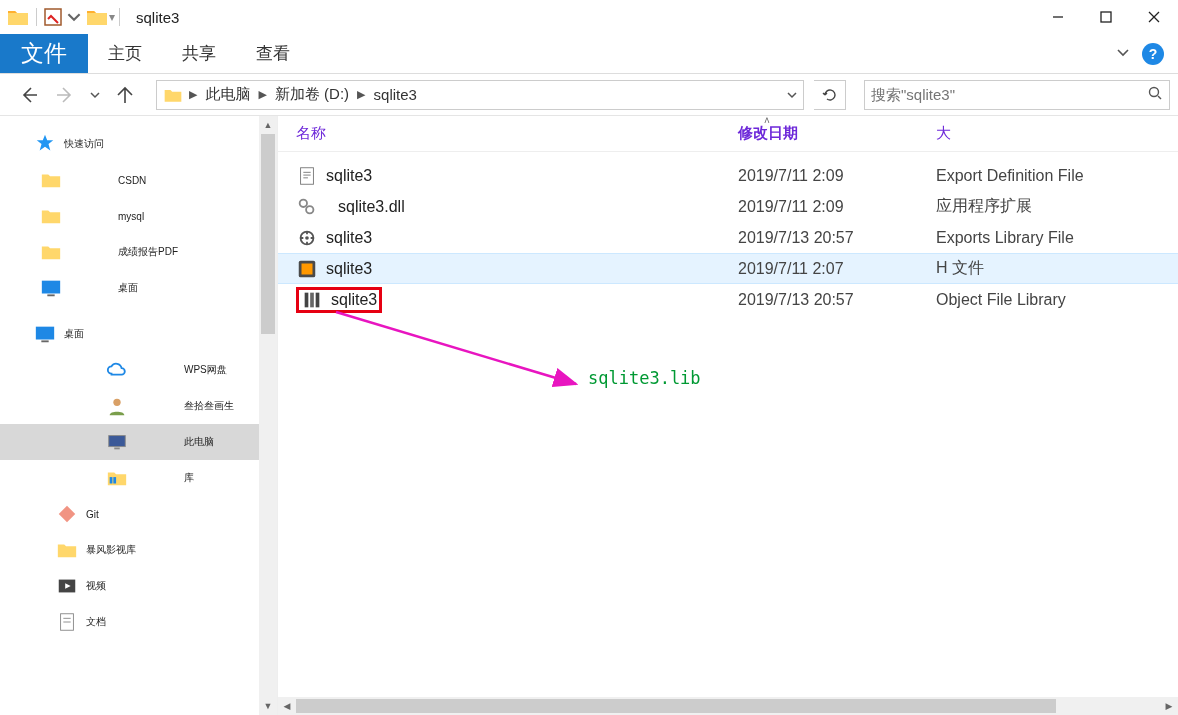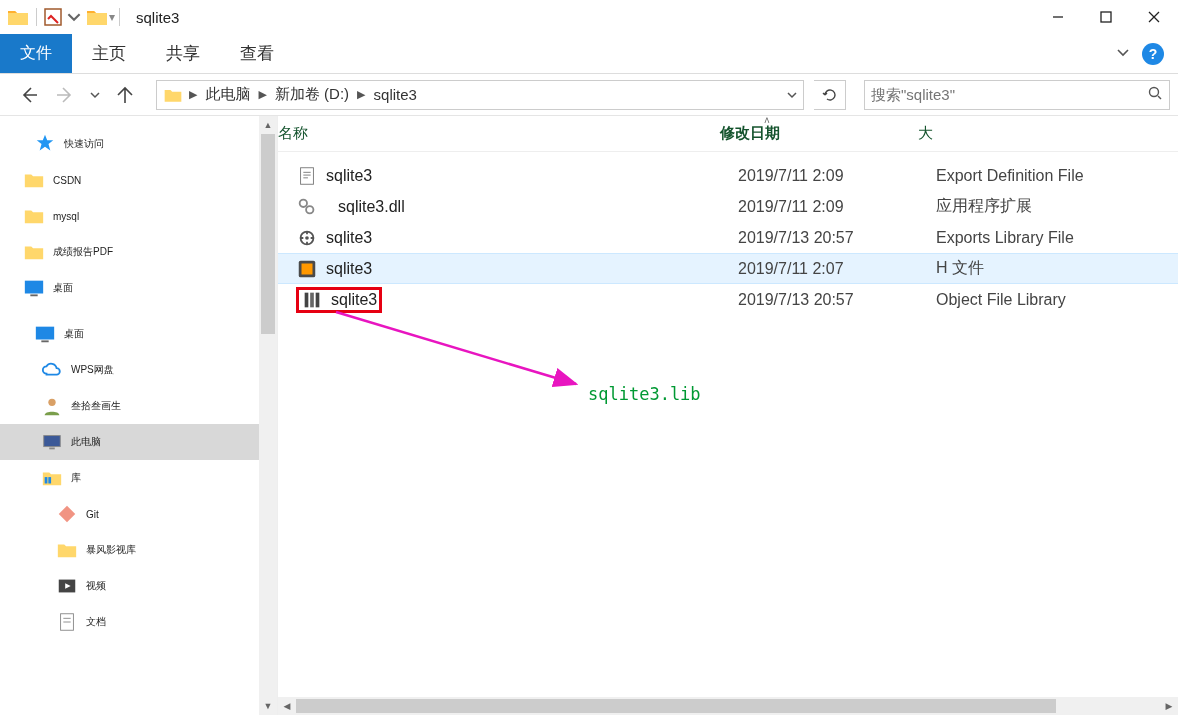--- a/index.html
+++ b/index.html
@@ -8,21 +8,21 @@
 
 .titlebar { height: 34px; display: flex; align-items: center; background: #fff; padding-left: 6px; }
 .qat-icon { width: 24px; height: 24px; display: inline-flex; align-items: center; justify-content: center; margin-right: 2px; }
 .qat-sep { width: 1px; height: 18px; background: #ccc; margin: 0 4px; }
 .title { margin-left: 12px; font-size: 15px; color: #222; }
 .win-controls { margin-left: auto; display: flex; }
 .win-btn { width: 48px; height: 34px; display: flex; align-items: center; justify-content: center; }
 
 
 .ribbon { height: 40px; display: flex; align-items: stretch; border-bottom: 1px solid #ddd; }
-.file-tab { width: 72px; background: #1979ca; color: #fff; font-size: 16px; display: flex; align-items: center; justify-content: center; }
+.file-tab { width: 88px; background: #1979ca; color: #fff; font-size: 23px; display: flex; align-items: center; justify-content: center; }
 .tab { padding: 0 20px; color: #333; font-size: 17px; display: flex; align-items: center; }
 .ribbon-right { margin-left: auto; display: flex; align-items: center; padding-right: 14px; gap: 12px; }
 .help-circle { width: 22px; height: 22px; border-radius: 50%; background: #1e88e5; color: #fff; font-weight: bold; display: flex; align-items: center; justify-content: center; font-size: 14px; }
 
 
 .navbar { height: 42px; display: flex; align-items: center; padding: 0 8px 0 16px; gap: 10px; border-bottom: 1px solid #e5e5e5; }
 .nav-arrow { width: 26px; height: 26px; display: flex; align-items: center; justify-content: center; color: #555; }
 .nav-arrow.disabled { color: #bbb; }
 .breadcrumb { flex: 1; height: 30px; border: 1px solid #ccc; display: flex; align-items: center; padding-left: 6px; margin-left: 8px; background: #fff; }
 .bc-item { display: flex; align-items: center; color: #333; padding: 0 2px; }
@@ -34,34 +34,34 @@
 .search-box { width: 306px; height: 30px; border: 1px solid #ccc; display: flex; align-items: center; padding: 0 6px; }
 .search-input { border: none; outline: none; flex: 1; font-size: 15px; color: #888; }
 .search-icon { color: #555; }
 
 
 .main { flex: 1; display: flex; min-height: 0; }
 
 
 .tree { width: 278px; border-right: 1px solid #eee; overflow: hidden; position: relative; padding-top: 10px; }
 .tree-item { height: 36px; display: flex; align-items: center; padding-left: 16px; font-size: 10px; color: #222; }
-.tree-item.lvl1 { padding-left: 23px; }
+.tree-item.lvl1 { padding-left: 40px; gap: 48px; }
 .tree-item.lvl2 { padding-left: 56px; }
 .tree-item.selected { background: #d8d8d8; }
 .tree-chevron { width: 14px; display: inline-flex; justify-content: center; font-size: 10px; color: #666; margin-right: 4px; }
 .tree-icon { width: 22px; height: 22px; display: inline-flex; align-items: center; justify-content: center; margin-right: 8px; }
 .tree-scrollbar { position: absolute; right: 0; top: 0; bottom: 0; width: 18px; background: #f0f0f0; }
 .tree-scrollbar .thumb { position: absolute; left: 2px; right: 2px; top: 18px; height: 200px; background: #ccc; }
 .tree-scrollbar .arr { position: absolute; left: 0; right: 0; height: 18px; display: flex; align-items: center; justify-content: center; font-size: 9px; color: #666; }
 .tree-scrollbar .arr.up { top: 0; } .tree-scrollbar .arr.dn { bottom: 0; }
 
 
 .filelist { flex: 1; display: flex; flex-direction: column; position: relative; }
 .columns { height: 36px; display: flex; align-items: center; border-bottom: 1px solid #eee; }
-.col { color: #14532d; font-size: 15px; display: flex; align-items: center; height: 100%; }
+.col { padding-left: 18px; color: #6d28d9; font-size: 15px; display: flex; align-items: center; height: 100%; }
 .col.name { width: 442px; }
 .col.date { width: 198px; font-weight: bold; }
 .col.type { width: 202px; }
 .col.size { flex: 1; }
 .sort-ind { position: absolute; left: 486px; top: -1px; font-size: 10px; color: #666; }
 .row { height: 31px; display: flex; align-items: center; }
 .row.hover { background: #e5f3ff; border-top: 1px solid #cce8ff; border-bottom: 1px solid #cce8ff; }
 .row .cell { padding-left: 18px; color: #222; font-size: 16px; display: flex; align-items: center; }
 .row .cell.name { width: 442px; gap: 10px; }
 .row .cell.date { width: 198px; color: #444; }
@@ -432,21 +432,21 @@
       </div>
 
     <svg class="anno" style="left:56px; top:194px;" width="250" height="84" viewBox="0 0 250 84">
       <defs>
           <marker id="arrh" markerWidth="10" markerHeight="8" refX="9" refY="4" orient="auto">
             <path d="M0 0L10 4L0 8z" fill="#e815c0"></path>
           </marker>
         </defs>
       <line x1="2" y1="2" x2="242" y2="74" stroke="#e815c0" stroke-width="2.5" marker-end="url(#arrh)"></line>
     </svg>
-    <div class="anno" style="left:310px; top:252px; color:#009933; font-family:Consolas,monospace; font-size:17px;margin-top:16px;">sqlite3.lib</div>
+    <div class="anno" style="left:310px; top:252px; color:#009933; font-family:Consolas,monospace; font-size:17px;">sqlite3.lib</div>
 
     <div class="h-scroll">
       <div class="arr">◀</div>
       <div class="track">
           <div class="thumb"></div>
         </div>
       <div class="arr">▶</div>
     </div>
   </div>
 </div>

